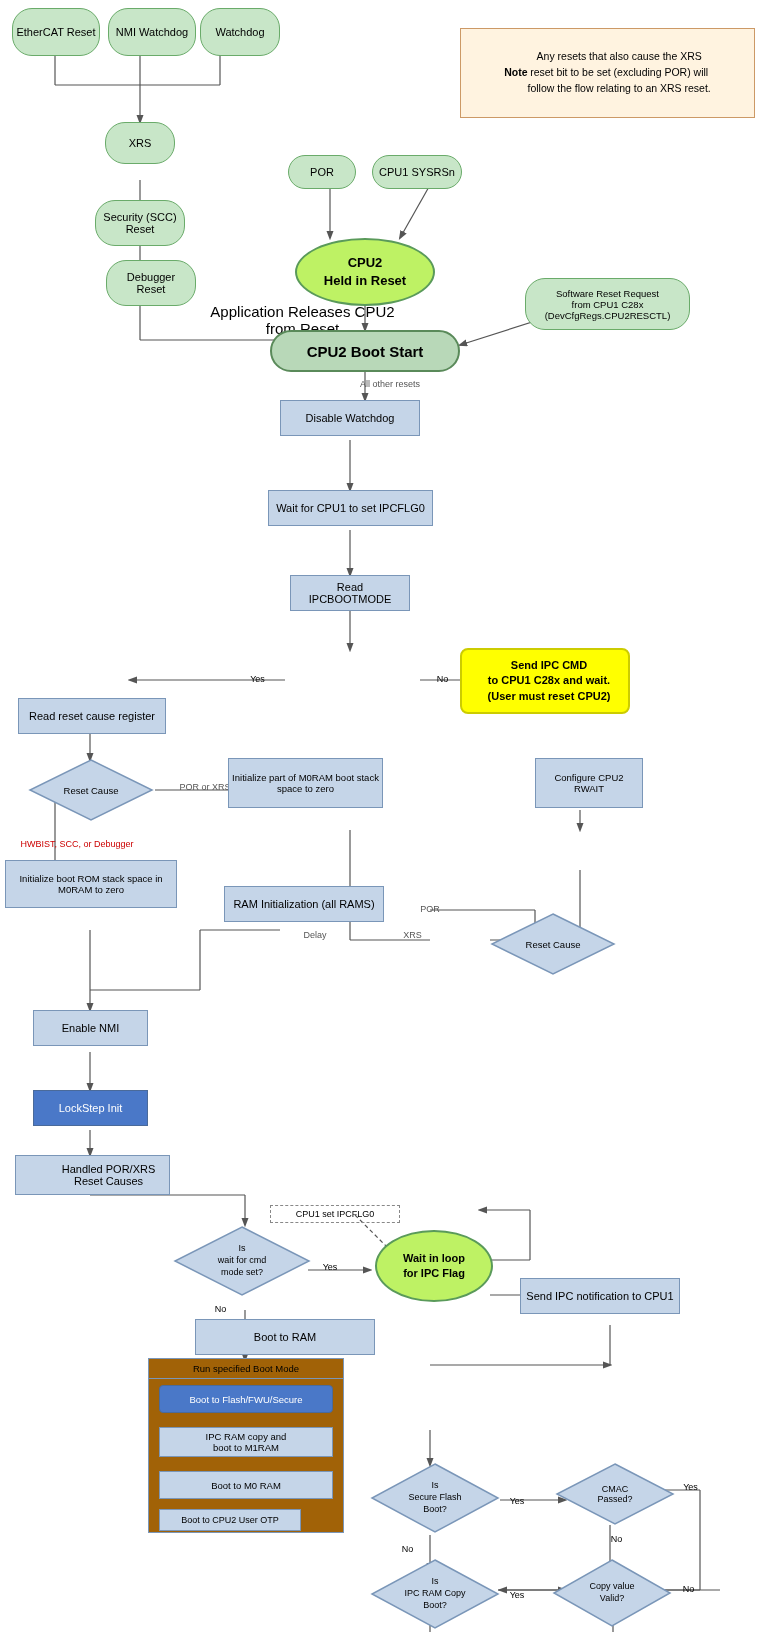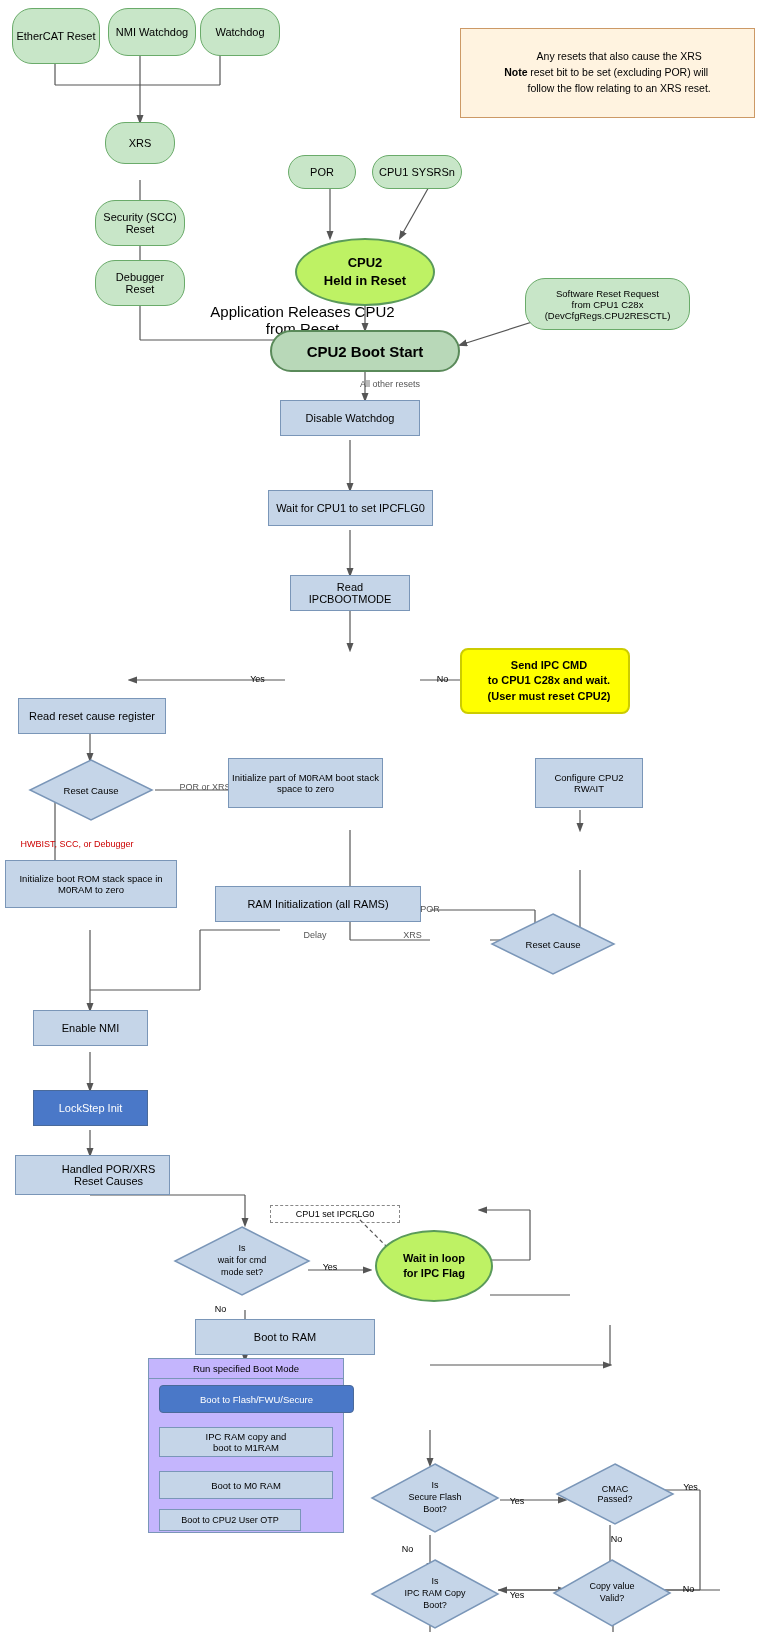--- a/index.html
+++ b/index.html
@@ -207,42 +207,42 @@
     <line x1="430" y1="1365" x2="610" y2="1365" stroke="#555" stroke-width="1.2" marker-end="url(#arrow)"></line>
 
   </svg>
 
   <div class="shape note-box" style="left:460px; top:28px; width:295px; height:90px;">
     <strong>Note</strong>
       <br>
     <span>Any resets that also cause the XRS<br>reset bit to be set (excluding POR) will<br>follow the flow relating to an XRS reset.</span>
   </div>
 
-  <div class="shape rounded-rect" style="left:12px; top:8px; width:88px; height:56px;">
+  <div class="shape rounded-rect" style="left:12px; top:8px; width:88px; height:48px;">
     <span>EtherCAT
 Reset</span>
   </div>
 
   <div class="shape rounded-rect" style="left:108px; top:8px; width:88px; height:48px;">
     <span>NMI Watchdog</span>
   </div>
 
   <div class="shape rounded-rect" style="left:200px; top:8px; width:80px; height:48px;">
     <span>Watchdog</span>
   </div>
 
   <div class="shape rounded-rect" style="left:105px; top:122px; width:70px; height:42px;">
     <span>XRS</span>
   </div>
 
   <div class="shape rounded-rect" style="left:95px; top:200px; width:90px; height:46px;">
     <span>Security (SCC)<br>Reset</span>
   </div>
 
-  <div class="shape rounded-rect" style="left:95px; top:260px; width:90px; height:46px;justify-content:center;">
+  <div class="shape rounded-rect" style="left:106px; top:260px; width:90px; height:46px;justify-content:center;">
     <span>Debugger<br>Reset</span>
   </div>
 
   <div class="shape rounded-rect" style="left:288px; top:155px; width:68px; height:34px;">
     <span>POR</span>
   </div>
 
   <div class="shape rounded-rect" style="left:372px; top:155px; width:90px; height:34px;">
     <span>CPU1 SYSRSn</span>
   </div>
@@ -331,21 +331,21 @@
     </svg>
     <div style="position:absolute;top:0;left:0;width:100%;height:100%;display:flex;align-items:center;justify-content:center;">
       <span style="font-size:9.5px;">Reset Cause</span>
     </div>
   </div>
 
   <div class="shape" style="left:395px; top:926px; width:35px; height:18px;">
     <span style="font-size:9px; color:#555;">XRS</span>
   </div>
 
-  <div class="shape rect" style="left:215px; top:886px; width:206px; height:36px;">
+  <div class="shape rect" style="left:224px; top:886px; width:160px; height:36px;">
     <span>RAM Initialization (all RAMS)</span>
   </div>
 
   <div class="shape" style="left:415px; to:900px; width:30px; height:18px; top:900px;">
     <span style="font-size:9px; color:#555;">POR</span>
   </div>
 
   <div class="shape" style="left:290px; top:926px; width:50px; height:18px;">
     <span style="font-size:9px; color:#555;">Delay</span>
   </div>
@@ -380,25 +380,28 @@
   </div>
 
   <div class="shape" style="left:208px; top:1300px; width:25px; height:18px;">
     <span style="font-size:9px;">No</span>
   </div>
 
   <div class="shape ellipse-green-bright" style="left:375px; top:1230px; width:118px; height:72px;">
     <span style="font-size:11px; font-weight:bold; line-height:1.4; text-align:center;">Wait in loop<br>for IPC Flag</span>
   </div>
 
-
-  <div class="shape" style="left:148px; top:1358px; width:196px; height:175px; border:1.5px solid #7a96b8; background:#c4b5fd;">
+  <div class="shape rect" style="left:520px; top:1278px; width:160px; height:36px;">
+    <span>Send IPC notification to CPU1</span>
+  </div>
+
+  <div class="shape" style="left:148px; top:1358px; width:196px; height:175px; border:1.5px solid #7a96b8; background:#a16207;">
     <div style="position:absolute; top:0; left:0; width:100%; padding:4px; font-size:9.5px; text-align:center; border-bottom:1px solid #7a96b8;">Run specified Boot Mode</div>
 
-    <div class="shape rect-dark" style="position:absolute; top:26px; left:10px; width:195px; height:28px; border-radius:4px;">
+    <div class="shape rect-dark" style="position:absolute; top:26px; left:10px; width:174px; height:28px; border-radius:4px;">
       <span style="font-size:9.5px;">Boot to Flash/FWU/Secure</span>
     </div>
 
     <div class="shape rect" style="position:absolute; top:68px; left:10px; width:174px; height:30px;">
       <span style="font-size:9.5px;">IPC RAM copy and<br>boot to M1RAM</span>
     </div>
 
     <div class="shape rect" style="position:absolute; top:112px; left:10px; width:174px; height:28px;">
       <span style="font-size:9.5px;">Boot to M0 RAM</span>
     </div>

